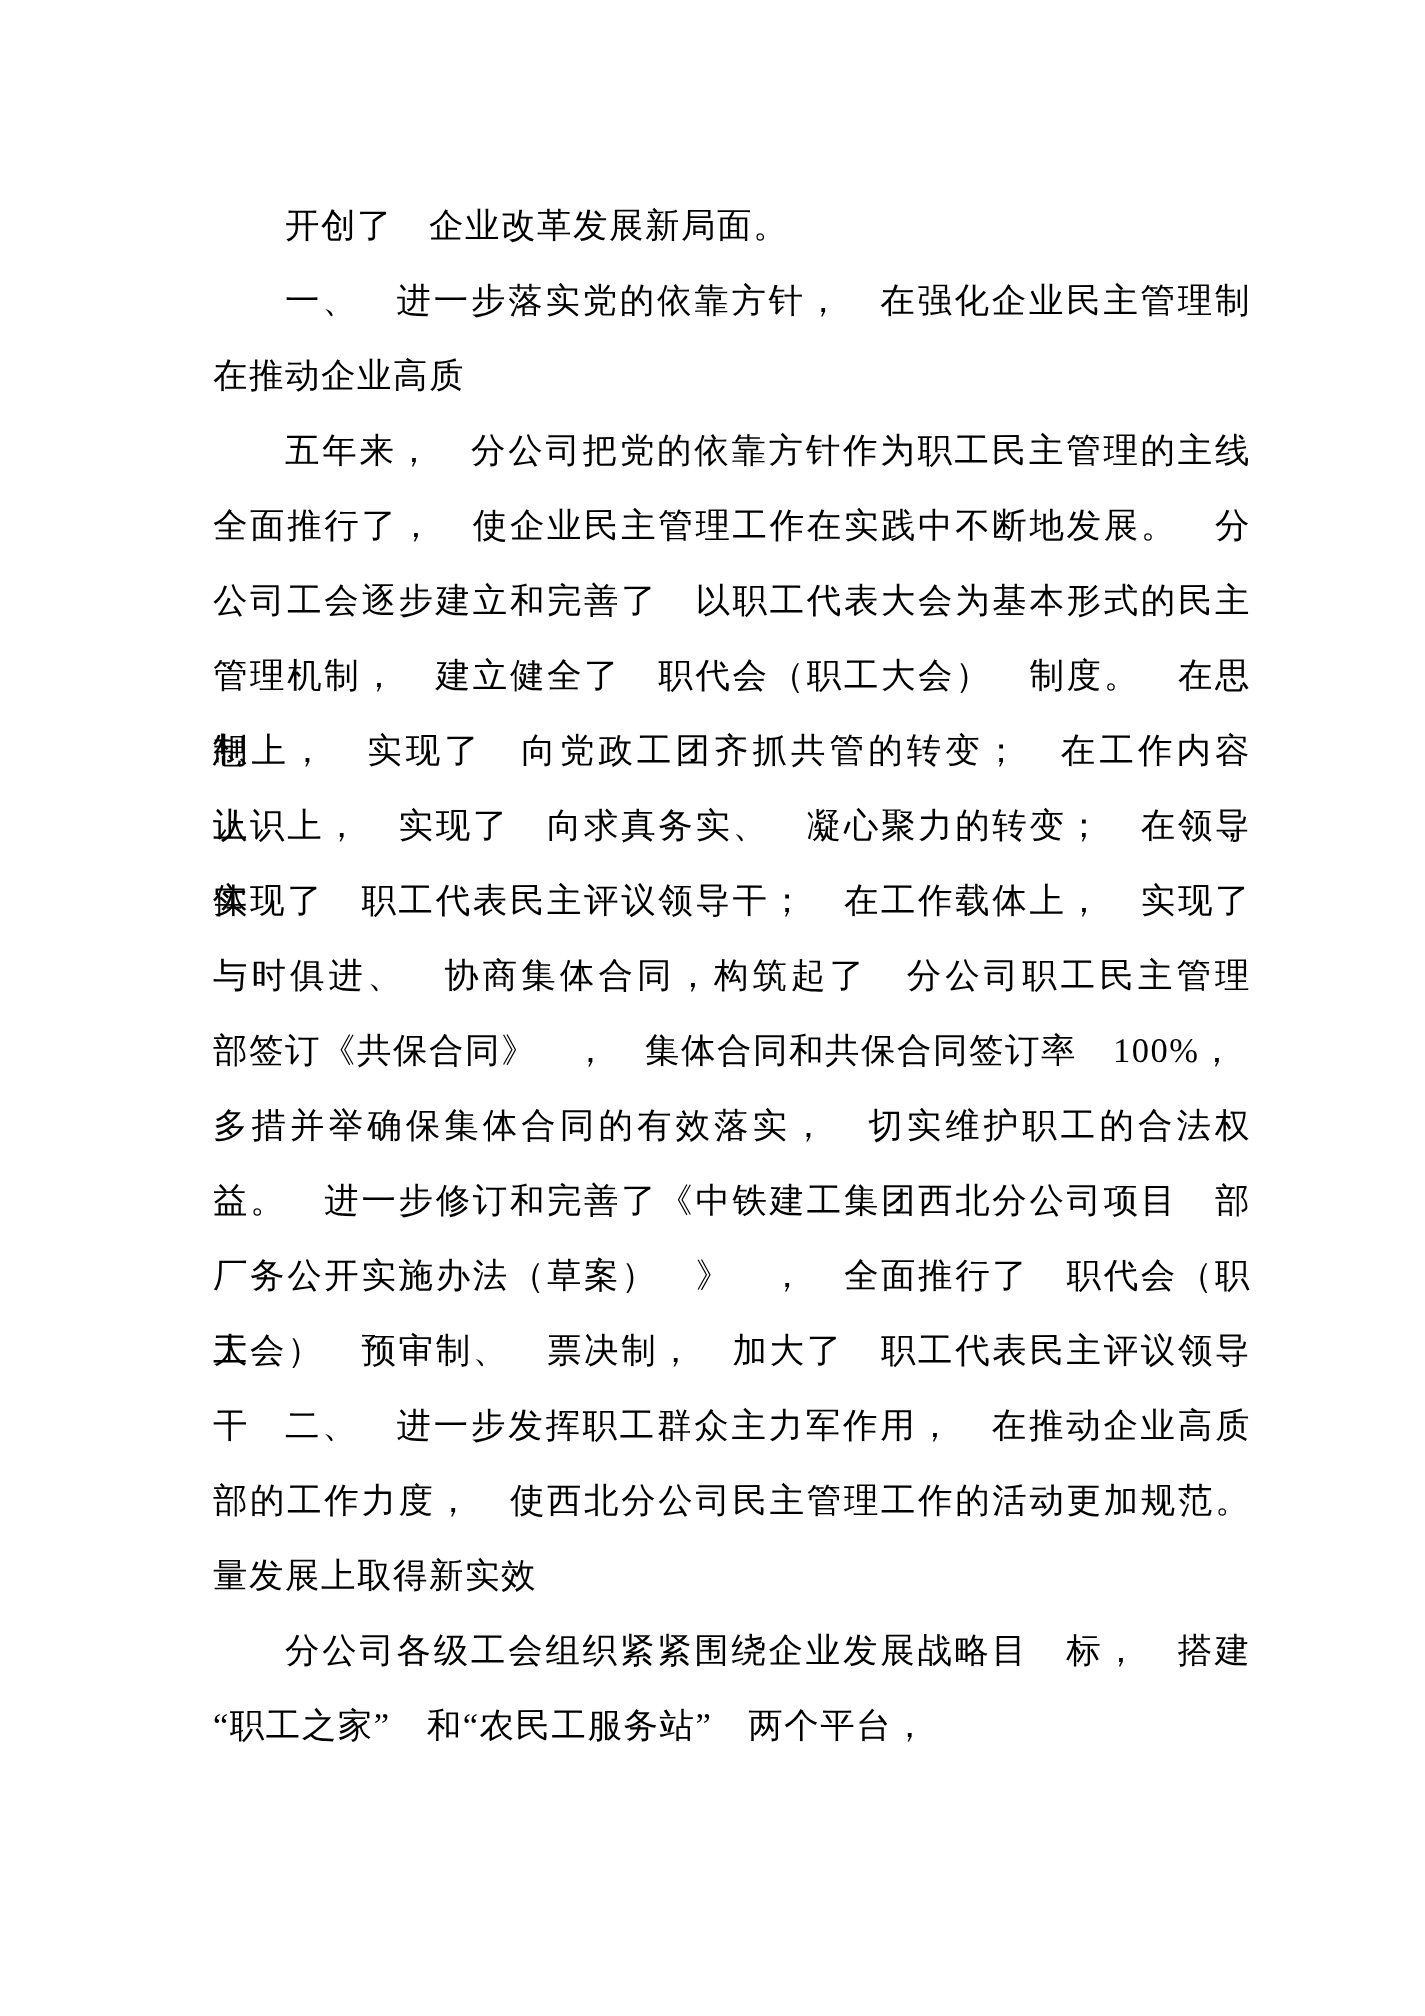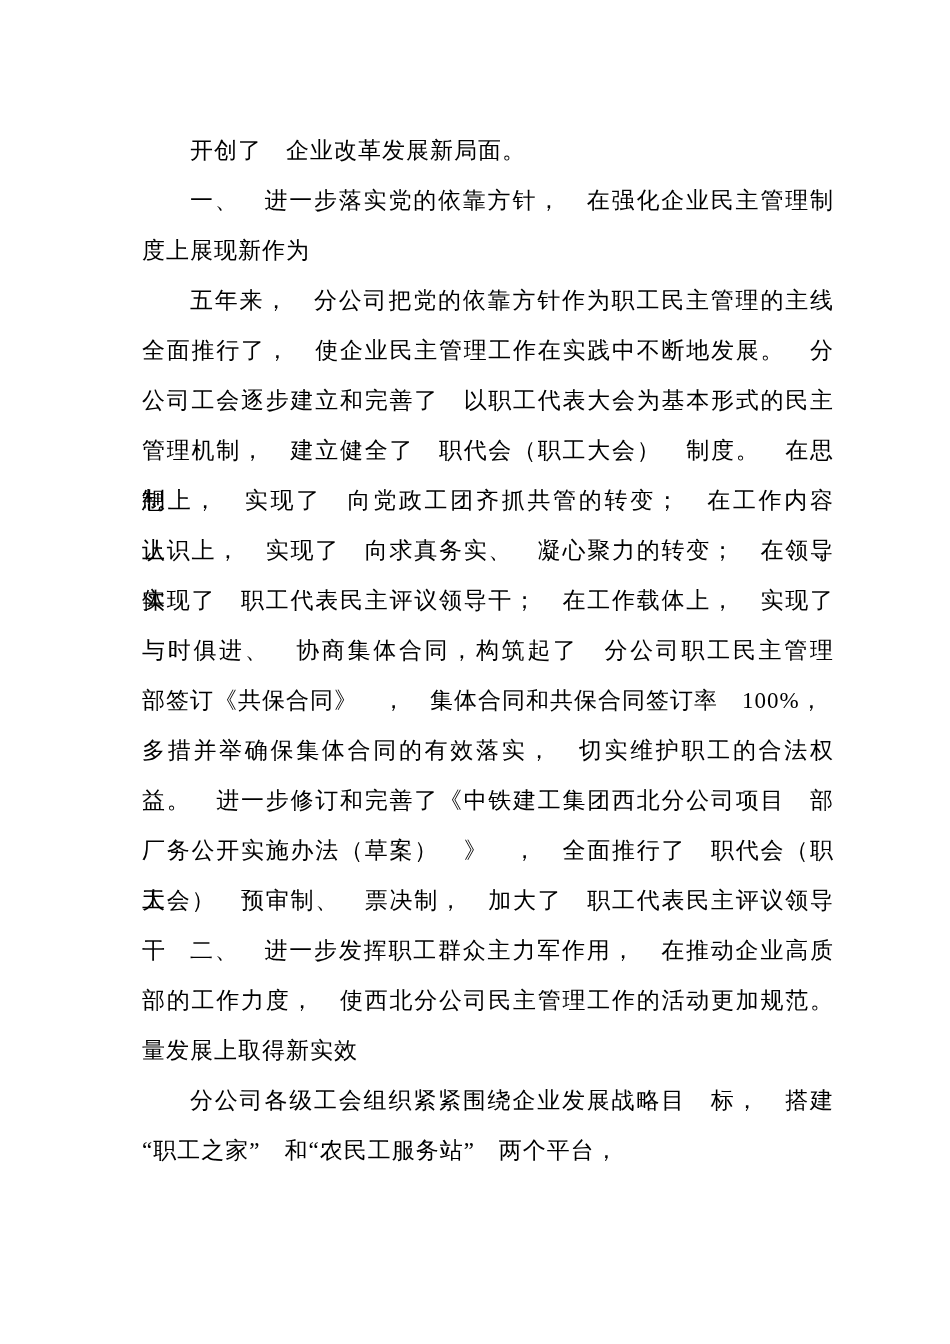--- a/index.html
+++ b/index.html
@@ -39,21 +39,21 @@
     text-indent: 48px;
   }
 </style>
 </head>
 <body>
 
 <div class="page">
   <div class="text-block" id="doc-body">
       <div class="line indent">开创了　企业改革发展新局面。</div>
       <div class="line indent justify">一、　进一步落实党的依靠方针，　在强化企业民主管理制</div>
-      <div class="line">度上展现新作为</div>
+      <div class="line">在推动企业高质</div>
       <div class="line indent justify">五年来，　分公司把党的依靠方针作为职工民主管理的主线</div>
       <div class="line justify">全面推行了，　使企业民主管理工作在实践中不断地发展。　分</div>
       <div class="line justify">公司工会逐步建立和完善了　以职工代表大会为基本形式的民主</div>
       <div class="line justify">管理机制，　建立健全了　职代会（职工大会）　制度。　在思想</div>
       <div class="line justify">制上，　实现了　向党政工团齐抓共管的转变；　在工作内容上，</div>
       <div class="line justify">认识上，　实现了　向求真务实、　凝心聚力的转变；　在领导体</div>
       <div class="line justify">实现了　职工代表民主评议领导干；　在工作载体上，　实现了</div>
       <div class="line justify">与时俱进、　协商集体合同，构筑起了　分公司职工民主管理</div>
       <div class="line">部签订《共保合同》　，　集体合同和共保合同签订率　100%，</div>
       <div class="line justify">多措并举确保集体合同的有效落实，　切实维护职工的合法权</div>

